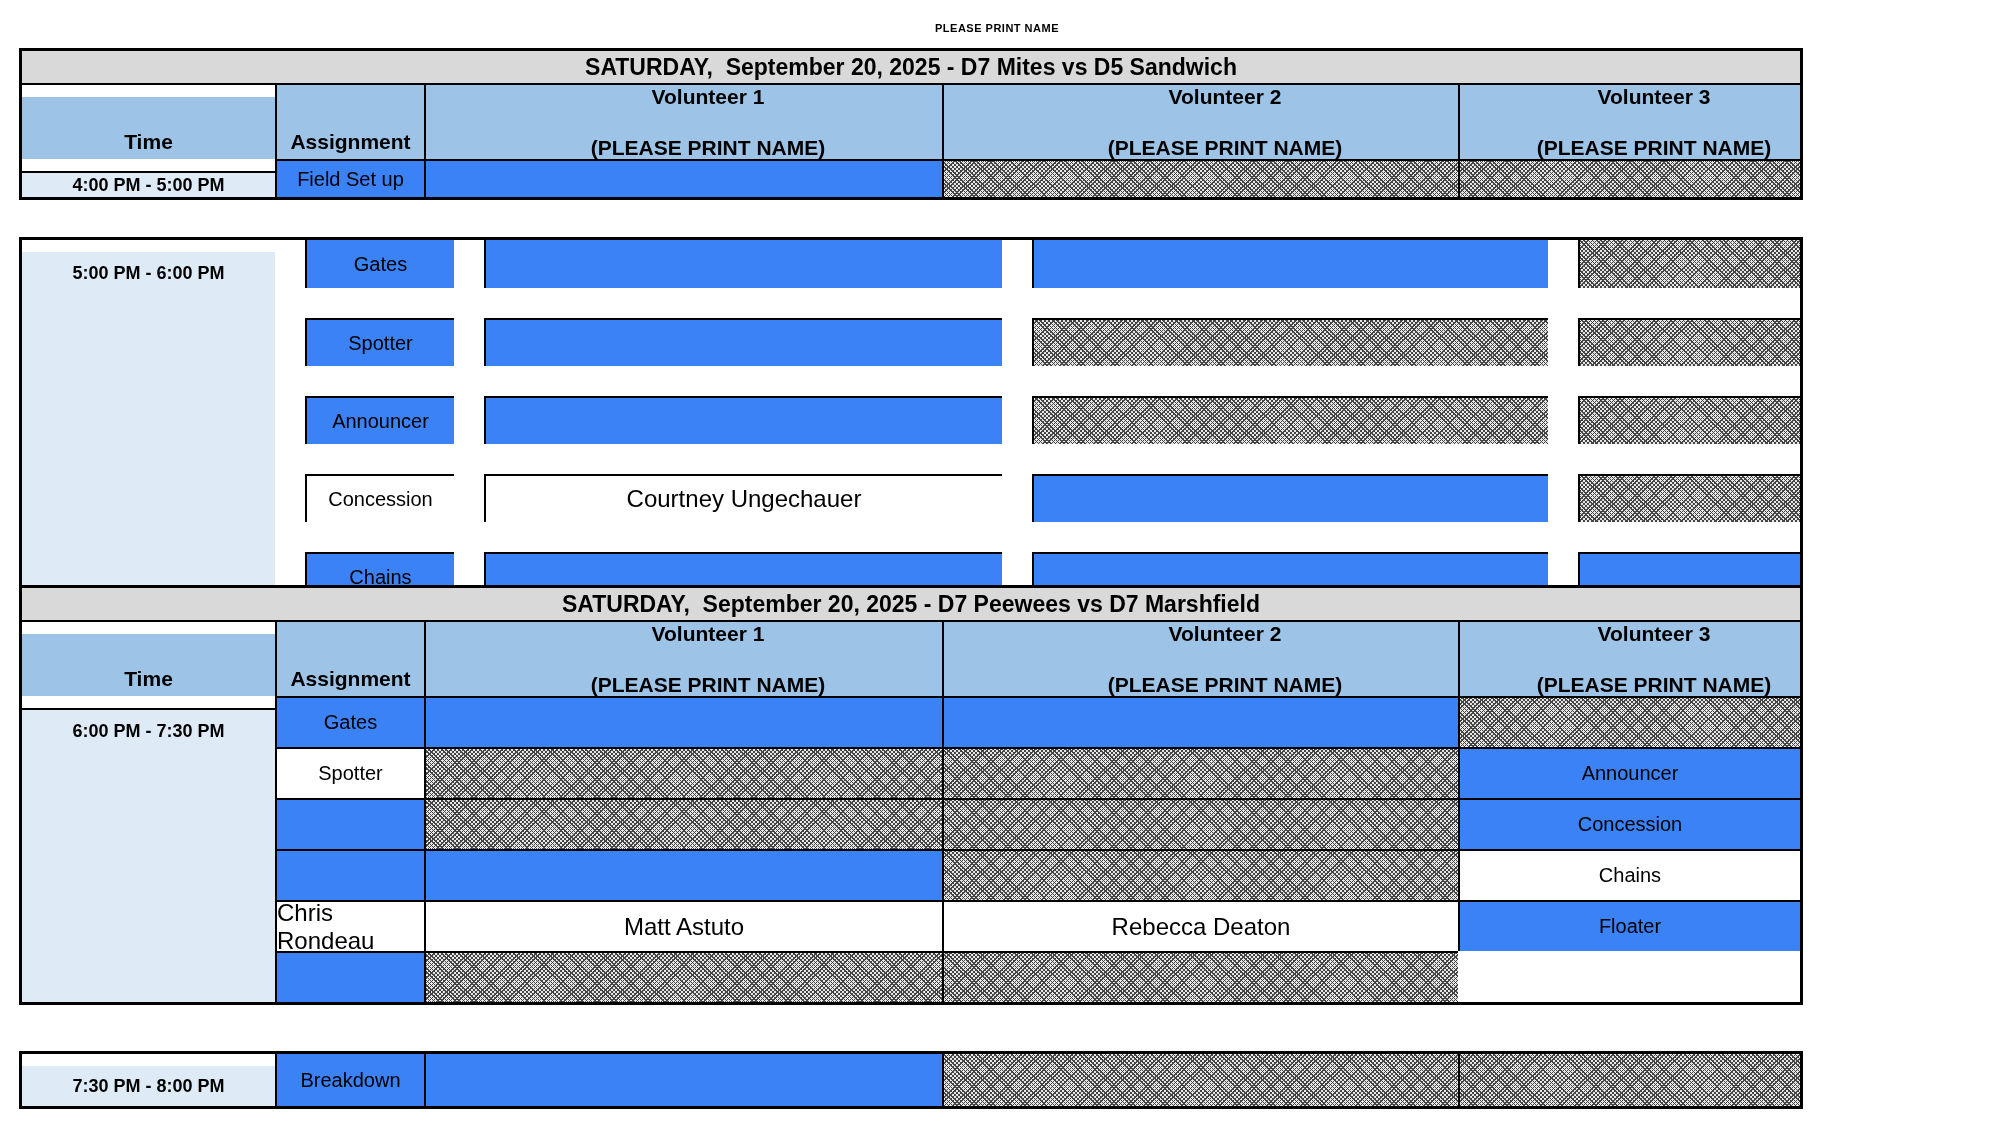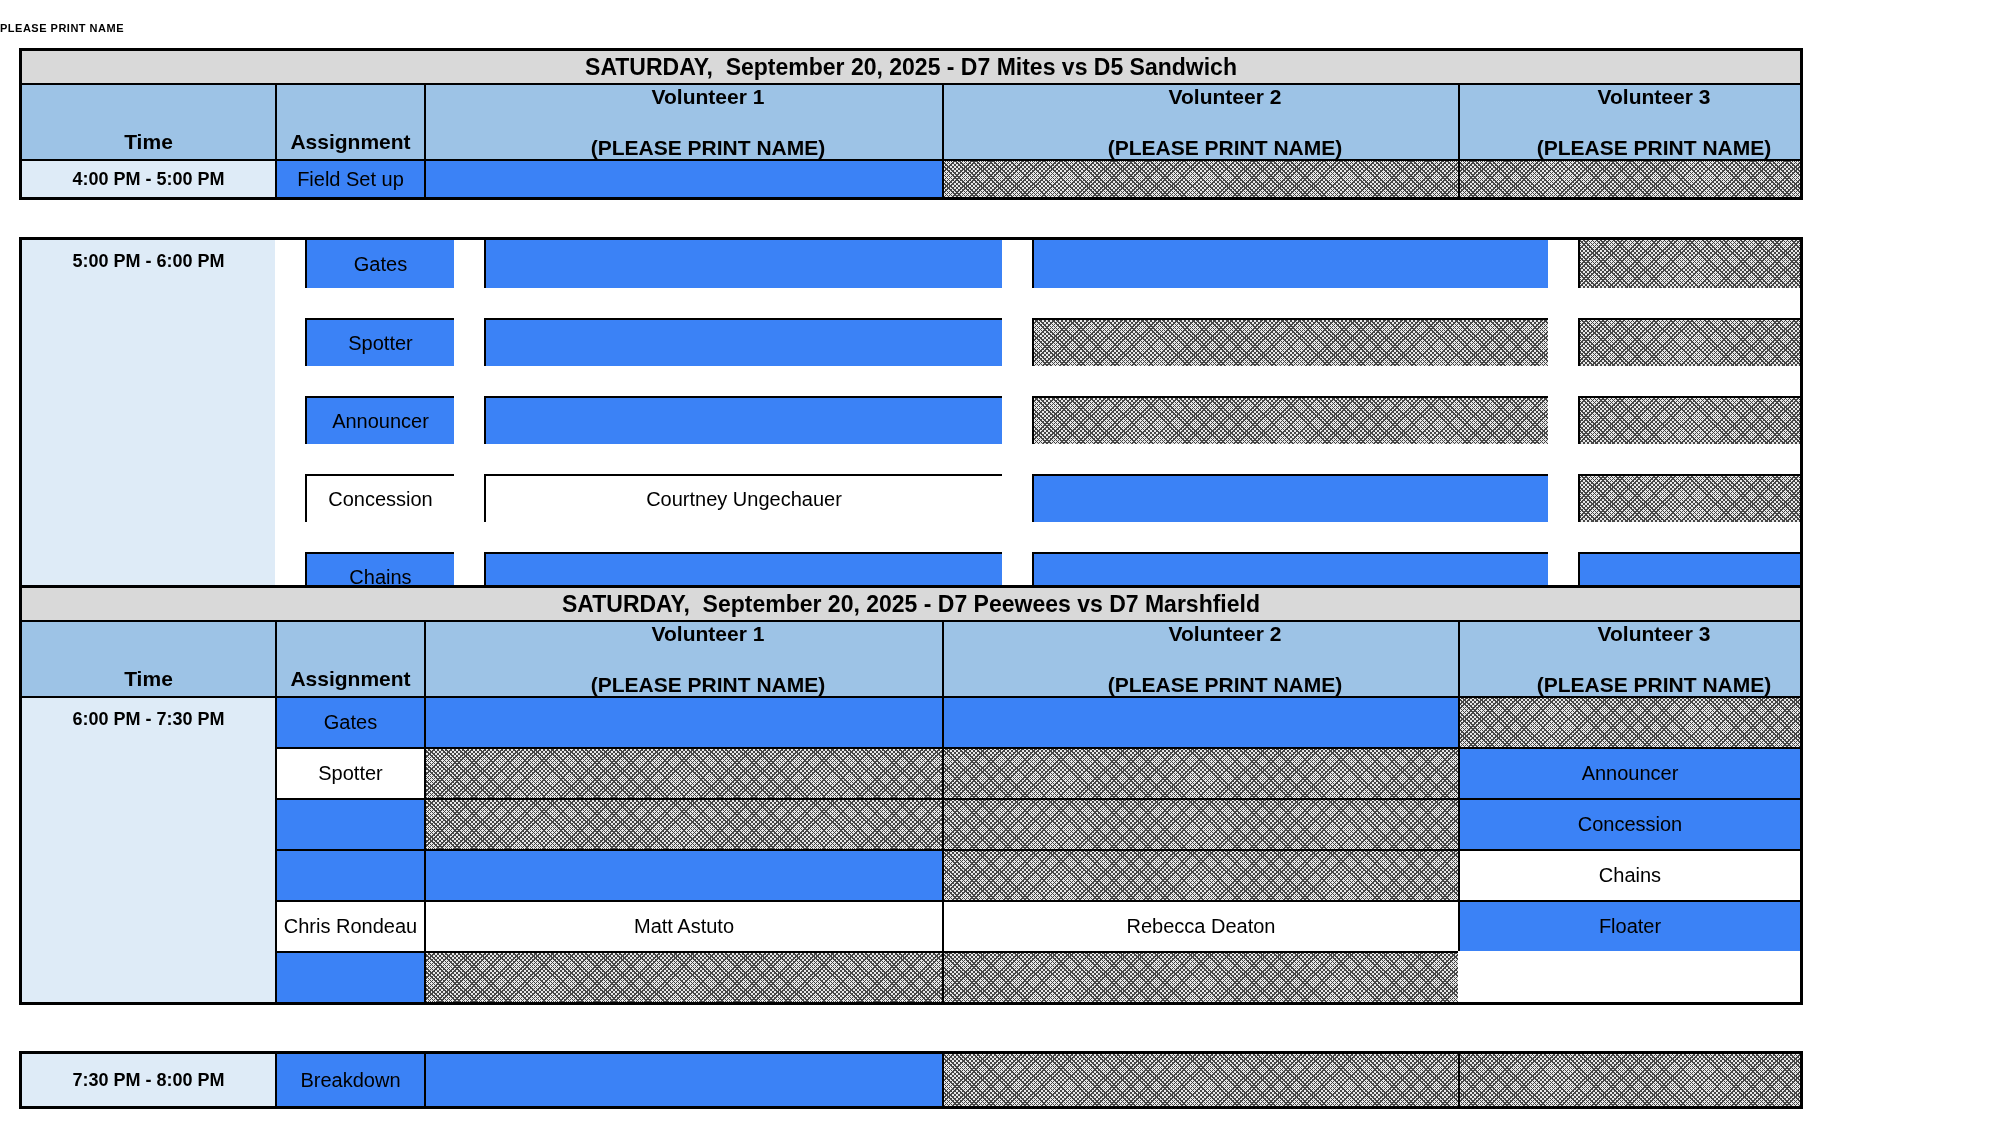--- a/index.html
+++ b/index.html
@@ -1,51 +1,51 @@
 <!DOCTYPE html>
 <html><head>
 <meta charset="utf-8">
 <style>
   html,body{margin:0;padding:0;background:#ffffff;}
   body{font-family:"Liberation Sans","DejaVu Sans",sans-serif;color:#000;}
   #page{position:relative;width:2000px;height:1125px;background:#fff;overflow:hidden;}
 
-  .top-note{position:absolute;left:0;top:22px;width:1994px;
+  .top-note{position:absolute;left:0;top:22px;width:1994px;text-align:center;
     font-size:11px;font-weight:bold;letter-spacing:.5px;}
 
   .section{position:absolute;left:19px;width:1784px;border:3px solid #000;background:#fff;box-sizing:border-box;}
   .sec0{top:48px;}
   .sec1{top:237px;}
   .sec2{top:585px;}
   .sec3{top:1051px;}
 
   .title{background:#D9D9D9;font-weight:bold;font-size:23px;text-align:center;
     height:32px;line-height:32px;border-bottom:2px solid #000;white-space:pre-wrap;overflow:hidden;}
 
   .grid{display:grid;grid-template-columns:253px 149px 518px 516px 1fr;}
   .g-sec0{grid-template-rows:74px 38px;}
   .g-sec1{grid-template-rows:repeat(6,48px);gap:30px;}
   .g-sec2{grid-template-rows:74px repeat(6,51px);}
   .g-sec3{grid-template-rows:52px;}
 
   .c{box-sizing:border-box;border-left:2px solid #000;border-top:2px solid #000;
      display:flex;align-items:center;justify-content:center;overflow:hidden;}
-  .fc{border-left:none;}
+  .fc{border-left:none;margin-top:12px;}
   .fr{border-top:none;}
 
   .hdr{background:#9DC3E6;font-weight:bold;font-size:21px;}
   .hdr-small{align-items:flex-end;padding-bottom:5px;}
   .hdr-vol{flex-direction:column;justify-content:space-between;line-height:1.1;padding-left:48px;}
 
   .time{background:#DEEBF7;font-weight:bold;font-size:18px;}
   .time-merged{align-items:flex-start;padding-top:11px;}
 
   .asg{font-size:20px;}
   .open{background:#3b82f6;}
-  .name{font-size:20px;background:#fff;}
+  .name{font-size:24px;background:#fff;}
 
   .hatch{background-color:#e7e7e7;
     background-image:
       repeating-linear-gradient(45deg,#454545 0 1px,transparent 1px 3px),
       repeating-linear-gradient(-45deg,#454545 0 1px,transparent 1px 3px);}
 </style>
 </head>
 <body>
 
 <div id="page">

